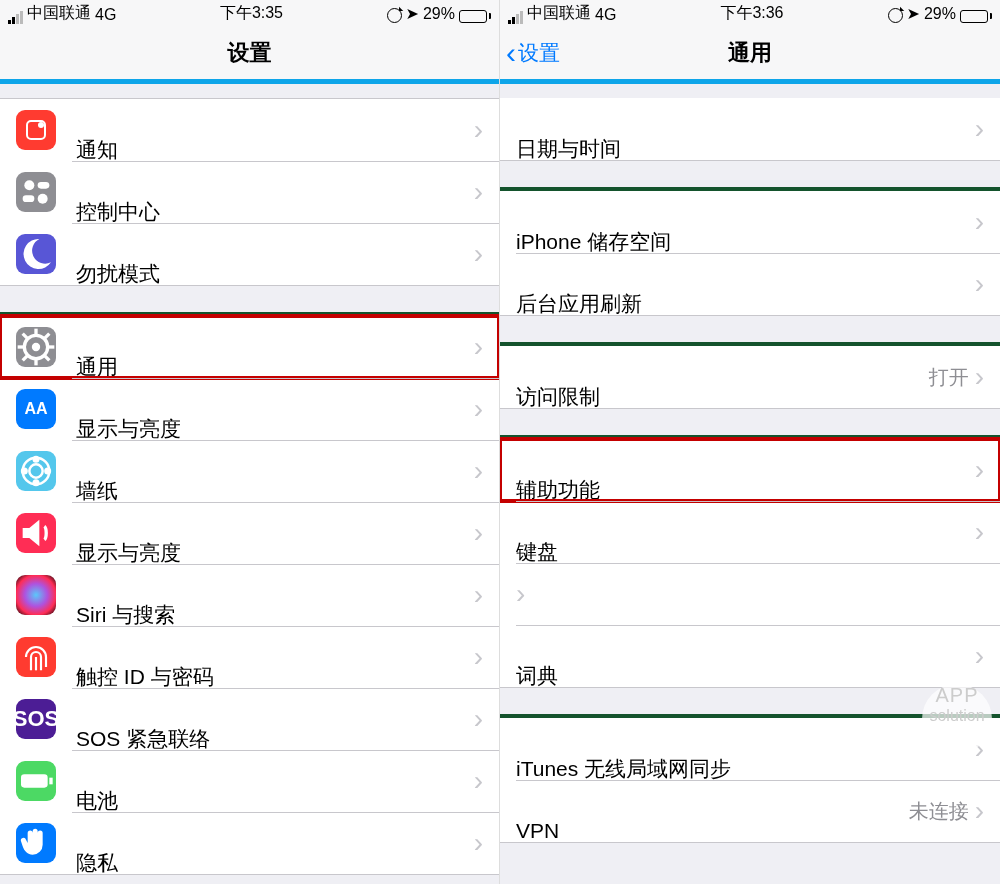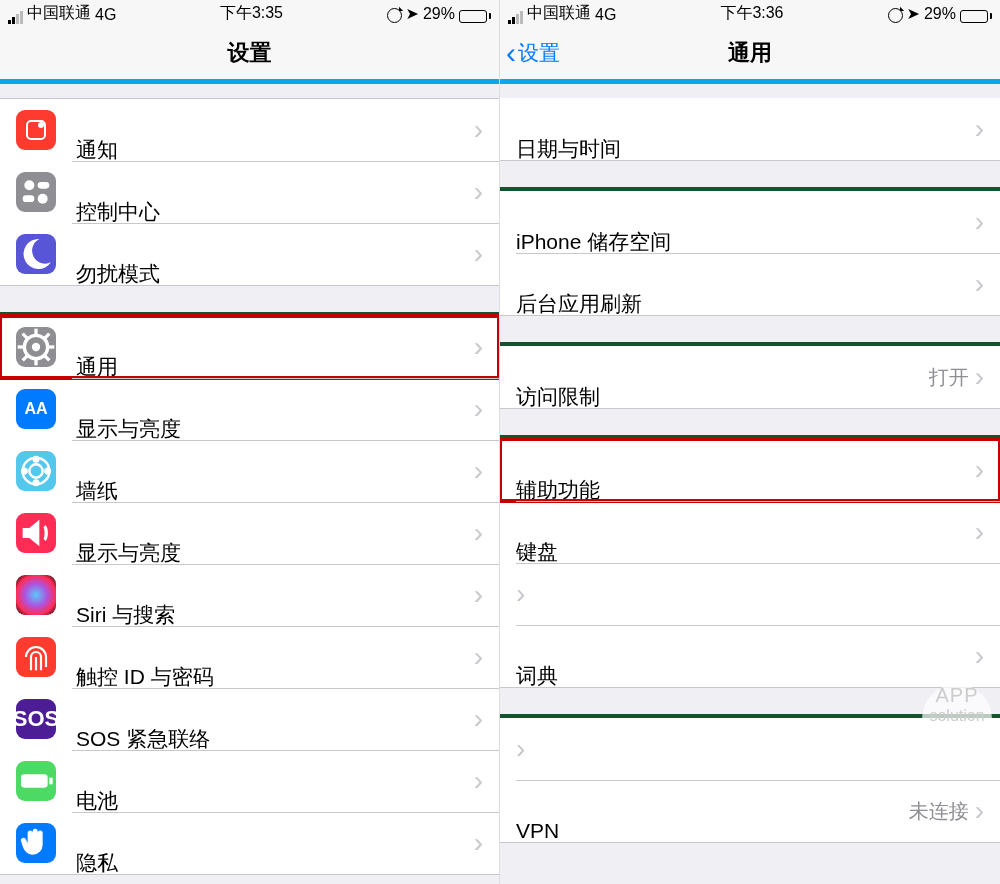--- a/index.html
+++ b/index.html
@@ -295,20 +295,21 @@
           <div class="chev">›</div>
         </div>
         <div class="row">
           <div class="label">词典</div>
           <div class="chev">›</div>
         </div>
       </div>
 
       <div class="group">
         <div class="row">
+          <div class="label">iTunes 无线局域网同步</div>
           <div class="chev">›</div>
         </div>
         <div class="row">
           <div class="label">VPN</div>
           <div class="detail">未连接</div>
           <div class="chev">›</div>
         </div>
       </div>
 
     </div>

